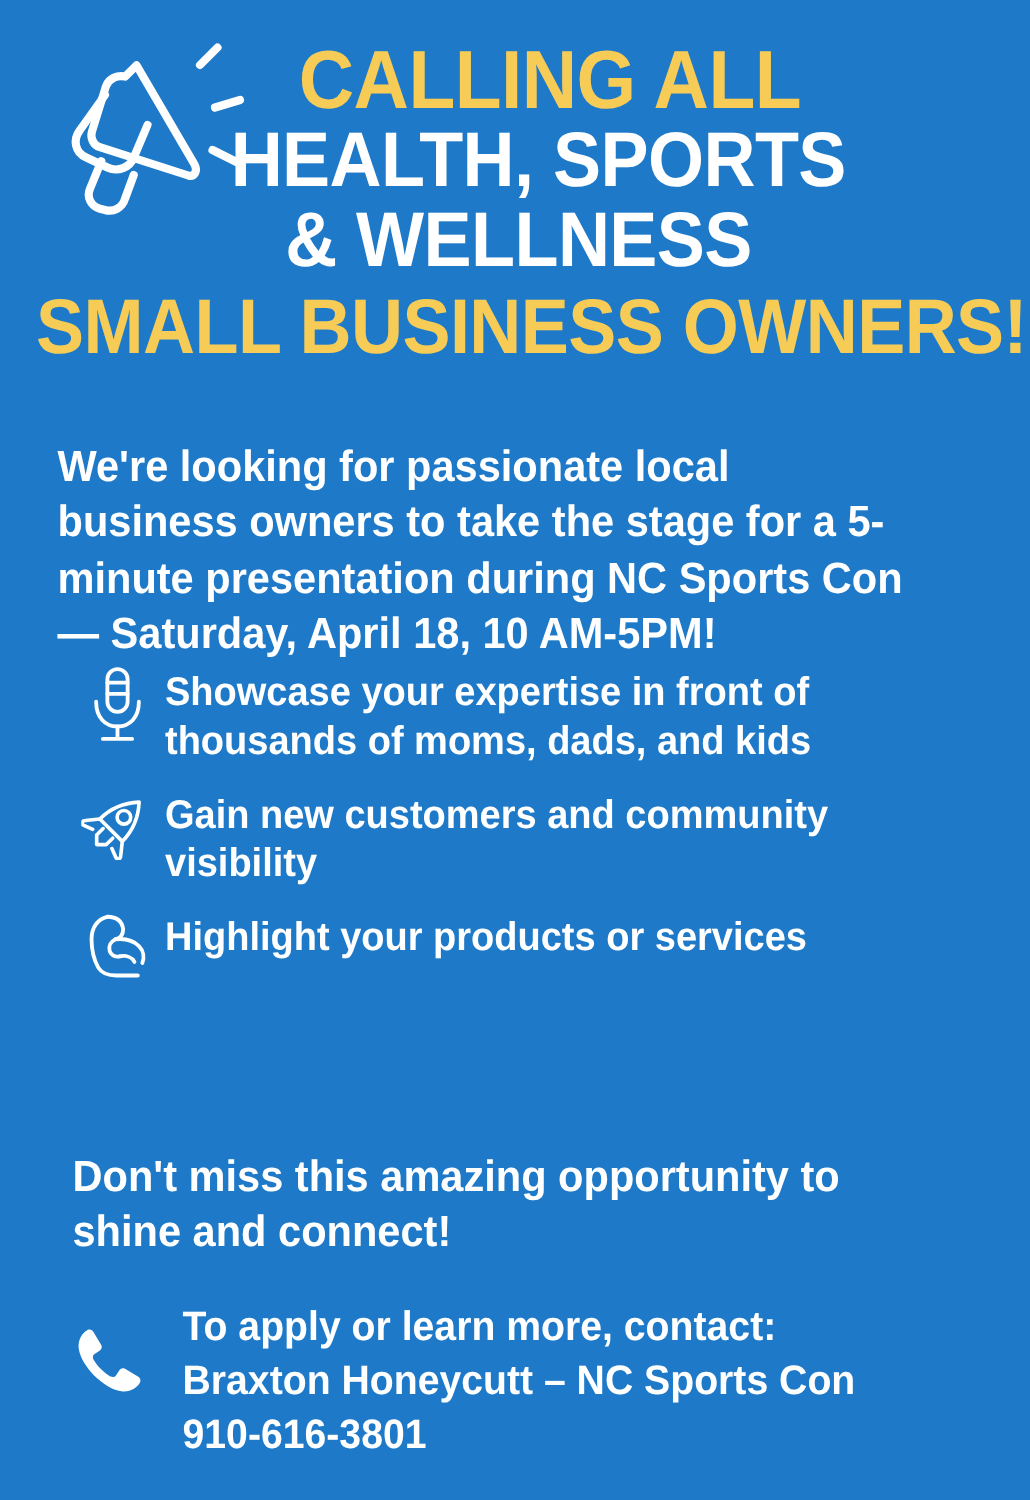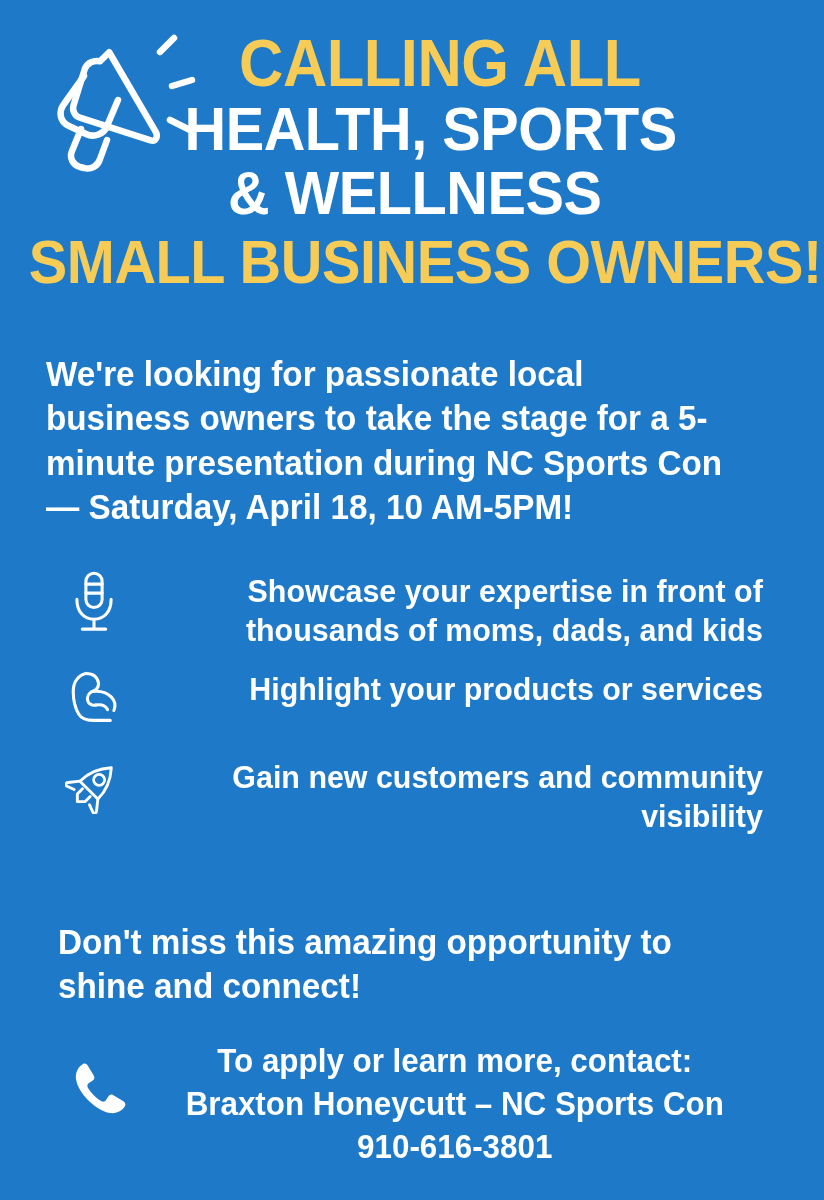--- a/index.html
+++ b/index.html
@@ -79,24 +79,23 @@
     font-size: 35px;
     font-weight: bold;
     line-height: 1.27;
     transform: scaleX(0.95);
     transform-origin: left top;
   }
 
   
   .bullets {
     position: absolute;
-    top: 566px;
+    top: 528px;
     left: 56px;
     width: 740px;
-    text-align: right;
   }
   .bullet-row {
     display: flex;
     align-items: flex-start;
     margin-bottom: 14px;
   }
   .bullet-icon {
     flex: 0 0 76px;
     height: 74px;
     display: flex;
@@ -131,21 +130,20 @@
   }
 
   
   .contact {
     position: absolute;
     top: 1040px;
     left: 56px;
     width: 740px;
     display: flex;
     align-items: flex-start;
-    text-align: center;
   }
   .phone-wrap {
     flex: 0 0 90px;
     padding-top: 16px;
   }
   .contact-lines {
     color: #FFFFFF;
     font-size: 33px;
     font-weight: bold;
     line-height: 1.3;
@@ -186,50 +184,50 @@
         <svg viewBox="0 0 60 72" width="54" height="66" fill="none" stroke="#FFFFFF" stroke-width="3.4" stroke-linecap="round" stroke-linejoin="round">
           <rect x="21" y="3" width="18" height="38" rx="9"></rect>
           <line x1="21" y1="15" x2="39" y2="15"></line>
           <line x1="21" y1="25" x2="39" y2="25"></line>
           <path d="M11 32 C11 46 19 54 30 54 C41 54 49 46 49 32"></path>
           <line x1="30" y1="54" x2="30" y2="64"></line>
           <line x1="17" y1="65" x2="43" y2="65"></line>
         </svg>
       </div>
       <div class="bullet-text">Showcase your expertise in front of thousands of moms, dads, and kids</div>
-    </div>
-
-    <div class="bullet-row">
-      <div class="bullet-icon">
-        <svg viewBox="0 0 62 62" width="56" height="56" fill="none" stroke="#FFFFFF" stroke-width="3.4" stroke-linecap="round" stroke-linejoin="round">
-          <path d="M22 6 C13 8 8 16 8 26 C8 36 10 44 14 51 C17 56 23 58 30 58 L49 58"></path>
-          <path d="M22 6 C30 6 35 10 36 17 C36 22 33 25 29 26"></path>
-          <path d="M29 26 C37 25 45 27 50 32 C54 36 55 42 53 47"></path>
-          <path d="M29 26 C25 28 23 32 24 36 C25 40 29 42 33 41"></path>
-          <path d="M33 41 C39 40 44 42 46 46"></path>
-        </svg>
-      </div>
-      <div class="bullet-text">Highlight your products or services</div>
     </div>
 
     <div class="bullet-row">
       <div class="bullet-icon">
         <svg viewBox="0 0 64 64" width="58" height="58" fill="none" stroke="#FFFFFF" stroke-width="3.2" stroke-linecap="round" stroke-linejoin="round">
           <g transform="rotate(45 32 32)">
             <path d="M32 5 C42 16 46 28 46 40 L18 40 C18 28 22 16 32 5 Z"></path>
             <circle cx="32" cy="24" r="6"></circle>
             <path d="M18 40 L10 50 C8 52 9 55 12 54 L20 51"></path>
             <path d="M46 40 L54 50 C56 52 55 55 52 54 L44 51"></path>
             <path d="M26 44 L26 52 L32 58 L38 52 L38 44"></path>
           </g>
         </svg>
       </div>
       <div class="bullet-text">Gain new customers and community visibility</div>
     </div>
 
+    <div class="bullet-row">
+      <div class="bullet-icon">
+        <svg viewBox="0 0 62 62" width="56" height="56" fill="none" stroke="#FFFFFF" stroke-width="3.4" stroke-linecap="round" stroke-linejoin="round">
+          <path d="M22 6 C13 8 8 16 8 26 C8 36 10 44 14 51 C17 56 23 58 30 58 L49 58"></path>
+          <path d="M22 6 C30 6 35 10 36 17 C36 22 33 25 29 26"></path>
+          <path d="M29 26 C37 25 45 27 50 32 C54 36 55 42 53 47"></path>
+          <path d="M29 26 C25 28 23 32 24 36 C25 40 29 42 33 41"></path>
+          <path d="M33 41 C39 40 44 42 46 46"></path>
+        </svg>
+      </div>
+      <div class="bullet-text">Highlight your products or services</div>
+    </div>
+
 
   </div>
 
   <div class="closing">Don't miss this amazing opportunity to shine and connect!</div>
 
   <div class="contact">
     <div class="phone-wrap">
       <svg viewBox="0 0 64 64" width="64" height="64">
         <path d="M14 8 C10 10 6 16 7 23 C9 37 27 55 41 57 C48 58 54 54 56 50 C57 48 56 46 54 45 L44 39
                  C42 38 40 39 39 41 L37 44 C36 46 34 46 32 45 C27 42 22 37 19 32 C18 30 18 28 20 27 L23 25

